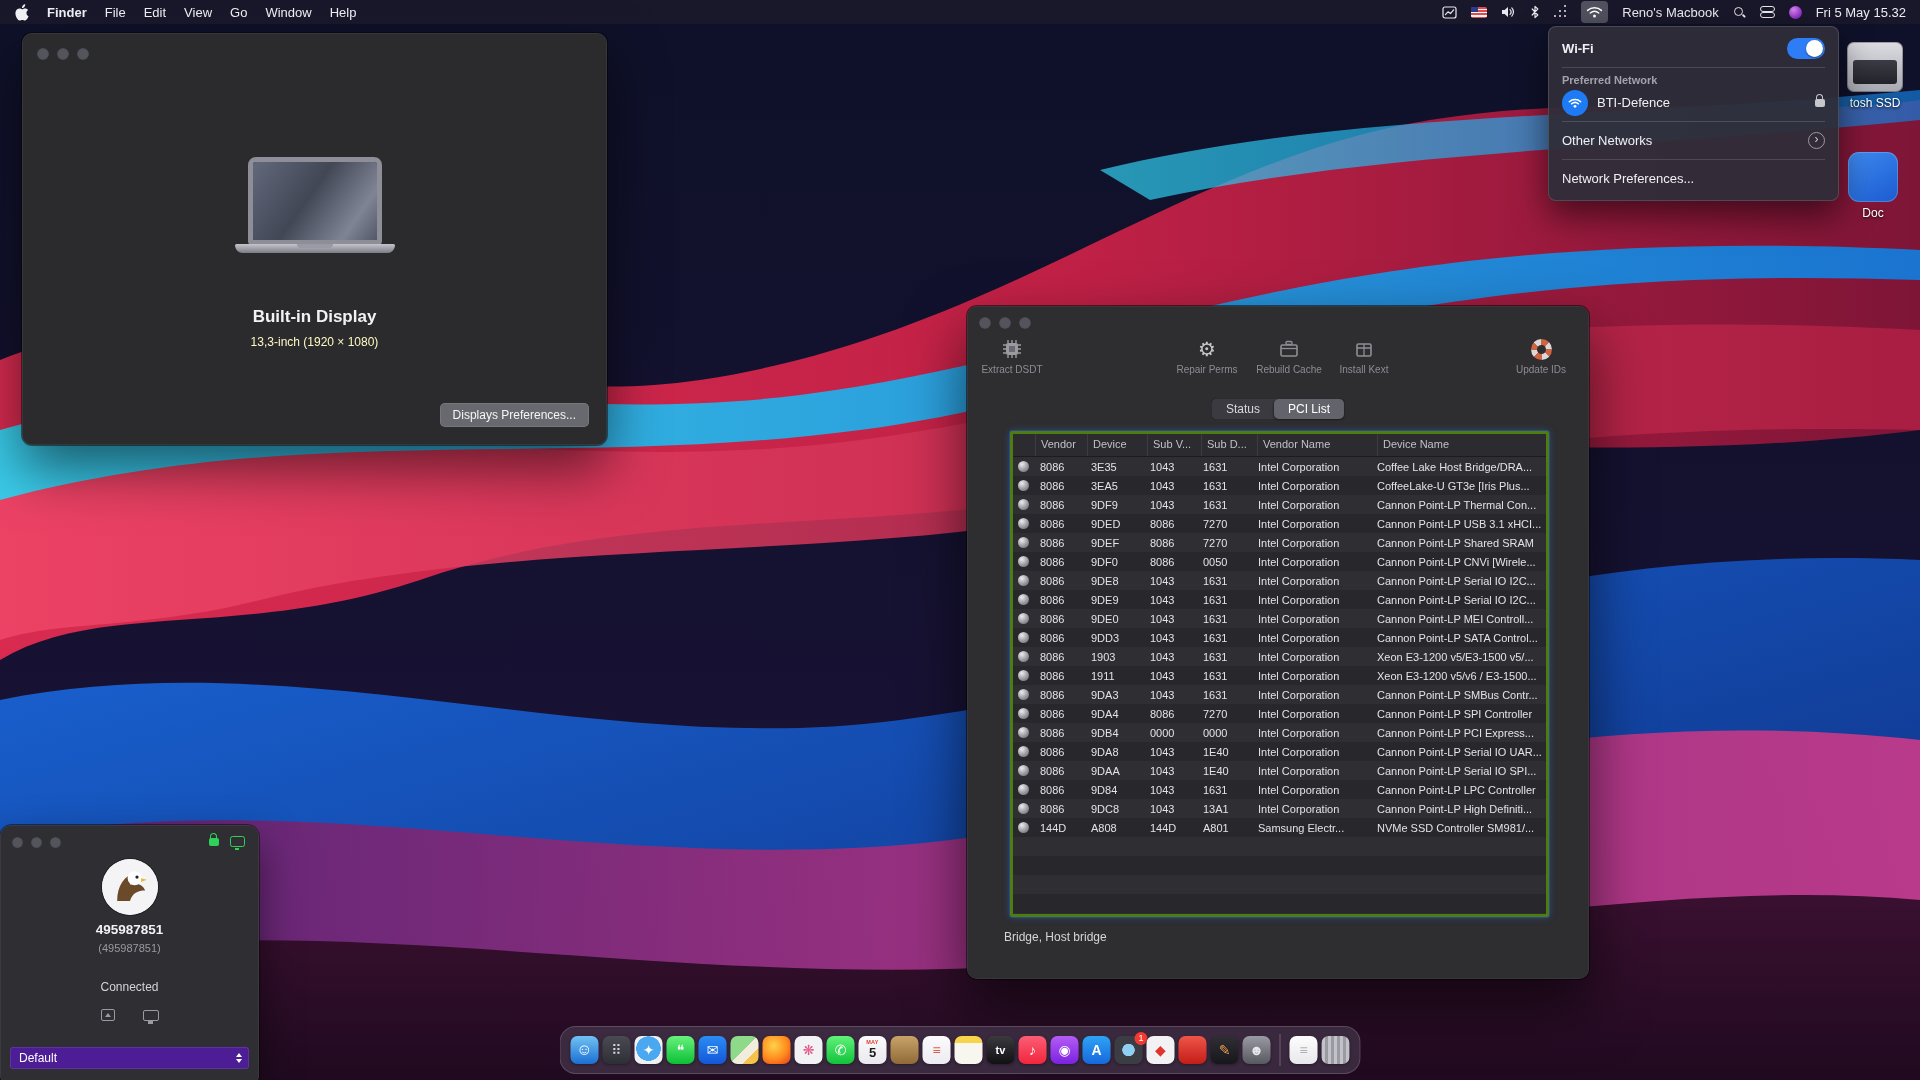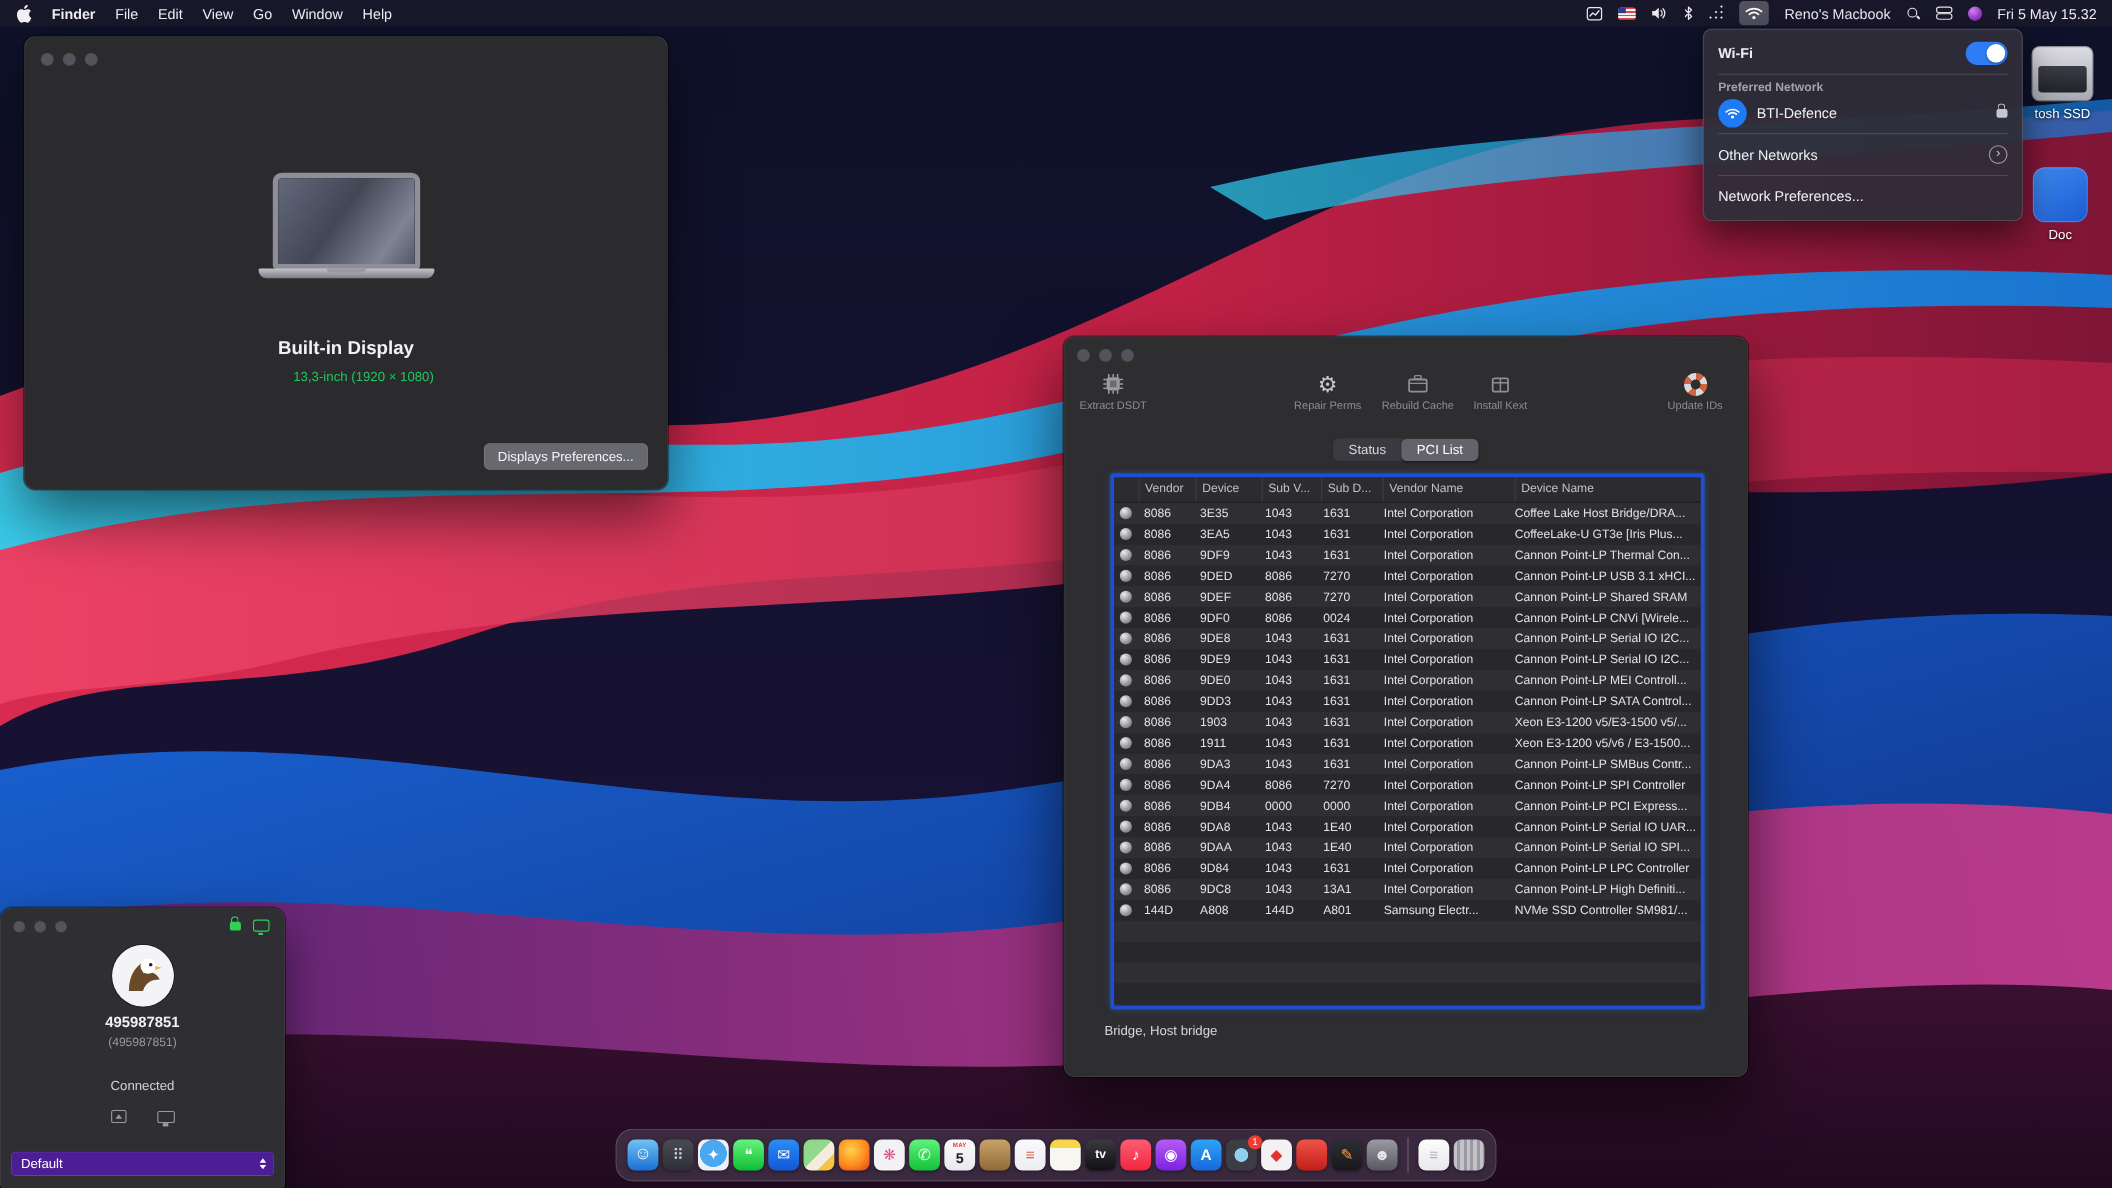--- a/index.html
+++ b/index.html
@@ -68,41 +68,41 @@
   .laptop{position:absolute;left:50%;top:124px;transform:translateX(-50%);text-align:center;}
   .lap-screen{width:124px;height:78px;margin:0 auto;background:#17171c;border:5px solid #8e8e98;
     border-radius:8px 8px 4px 4px;position:relative;overflow:hidden;box-sizing:content-box;}
   .lap-screen::after{content:"";position:absolute;inset:0;
     background:linear-gradient(125deg,#6a7286 0%,#474c5c 45%,#8b90a2 80%,#5a5f70 100%);opacity:.9;}
   .lap-base{width:160px;height:9px;margin:-1px auto 0;background:linear-gradient(180deg,#c4c4cc,#7c7c86);
     border-radius:2px 2px 10px 10px;position:relative;}
   .lap-base::before{content:"";position:absolute;left:50%;transform:translateX(-50%);top:0;width:36px;height:4px;
     background:#9a9aa4;border-radius:0 0 6px 6px;}
   .si-title{position:absolute;top:274px;width:100%;text-align:center;font-size:17px;font-weight:700;color:#f2f2f5;}
-  .si-spec{position:absolute;top:302px;width:100%;text-align:center;font-size:12px;color:#22c55e;margin-left:16px;}
+  .si-spec{position:absolute;top:302px;width:100%;text-align:center;font-size:12px;color:#fef9c3;}
   .si-btn{position:absolute;right:18px;bottom:18px;background:#68686f;color:#f5f5f8;border:none;
     border-radius:5px;font-size:12px;padding:5px 13px;font-family:inherit;box-shadow:inset 0 0 0 0.5px rgba(255,255,255,0.2);}
 
   
   .dpci{position:absolute;left:967px;top:306px;width:622px;height:673px;z-index:3;background:#2e2e31;
     border-radius:10px;box-shadow:0 26px 60px rgba(0,0,0,0.6),0 0 0 1px rgba(0,0,0,0.5),inset 0 0 0 0.5px rgba(255,255,255,0.1);}
   .dpci .lights{left:12px;top:11px;}
   .dp-title{position:absolute;top:7px;width:100%;text-align:center;font-size:13px;color:#96969e;}
   .tb-item{position:absolute;top:31px;width:90px;text-align:center;color:#8c8c94;font-size:10px;}
   .tb-ico{display:flex;justify-content:center;align-items:center;height:24px;margin-bottom:3px;}
   .gear{font-size:20px;color:#c6c6cc;line-height:22px;font-family:"DejaVu Sans",sans-serif;}
   .lifebuoy{width:21px;height:21px;border-radius:50%;position:relative;opacity:.9;
     background:conic-gradient(#e06a42 0 45deg,#ececf0 45deg 90deg,#e06a42 90deg 135deg,#ececf0 135deg 180deg,#e06a42 180deg 225deg,#ececf0 225deg 270deg,#e06a42 270deg 315deg,#ececf0 315deg 360deg);}
   .lifebuoy::after{content:"";position:absolute;inset:6px;border-radius:50%;background:#2e2e31;}
   .seg{position:absolute;top:92px;left:50%;transform:translateX(-50%);display:flex;background:#3a3a40;
     border-radius:6px;padding:1px;font-size:12px;color:#d8d8dd;box-shadow:inset 0 0 0 0.5px rgba(0,0,0,0.45);}
   .seg-item{padding:3px 14px;border-radius:5px;}
   .seg-item.active{background:#63636b;color:#fff;box-shadow:0 1px 2px rgba(0,0,0,0.35);}
   .ptable{position:absolute;left:43px;top:125px;width:539px;height:486px;box-sizing:border-box;
-    background:#242428;border:3px solid #1d4ed8;border-radius:2px;overflow:hidden;display:flex;flex-direction:column;
+    background:#242428;border:3px solid #4d7c0f;border-radius:2px;overflow:hidden;display:flex;flex-direction:column;
     box-shadow:0 0 0 1px rgba(42,106,228,0.35),0 0 7px rgba(42,106,228,0.5);}
   .thead{display:flex;align-items:stretch;height:22px;flex:0 0 auto;background:#2b2b30;
     border-bottom:1px solid #1c1c20;font-size:11px;color:#c0c0c6;}
   .hic{width:22px;flex:0 0 auto;border-right:1px solid #3c3c42;}
   .h{line-height:21px;padding-left:5px;border-right:1px solid #3c3c42;flex:0 0 auto;white-space:nowrap;overflow:hidden;}
   .hcols .h:nth-child(1){width:46px;}
   .hcols .h:nth-child(2){width:54px;}
   .hcols .h:nth-child(3){width:48px;}
   .hcols .h:nth-child(4){width:50px;}
   .hcols .h:nth-child(5){width:114px;}
@@ -421,21 +421,21 @@
           <span class="c c2">8086</span>
           <span class="c c3">7270</span>
           <span class="c c4">Intel Corporation</span>
           <span class="c c5">Cannon Point-LP Shared SRAM</span>
         </div>
           <div class="trow" data-name="pci-row">
           <span class="ric" data-name="pci-device-icon"></span>
           <span class="c c0">8086</span>
           <span class="c c1">9DF0</span>
           <span class="c c2">8086</span>
-          <span class="c c3">0024</span>
+          <span class="c c3">0050</span>
           <span class="c c4">Intel Corporation</span>
           <span class="c c5">Cannon Point-LP CNVi [Wirele...</span>
         </div>
           <div class="trow" data-name="pci-row">
           <span class="ric" data-name="pci-device-icon"></span>
           <span class="c c0">8086</span>
           <span class="c c1">9DE8</span>
           <span class="c c2">1043</span>
           <span class="c c3">1631</span>
           <span class="c c4">Intel Corporation</span>

